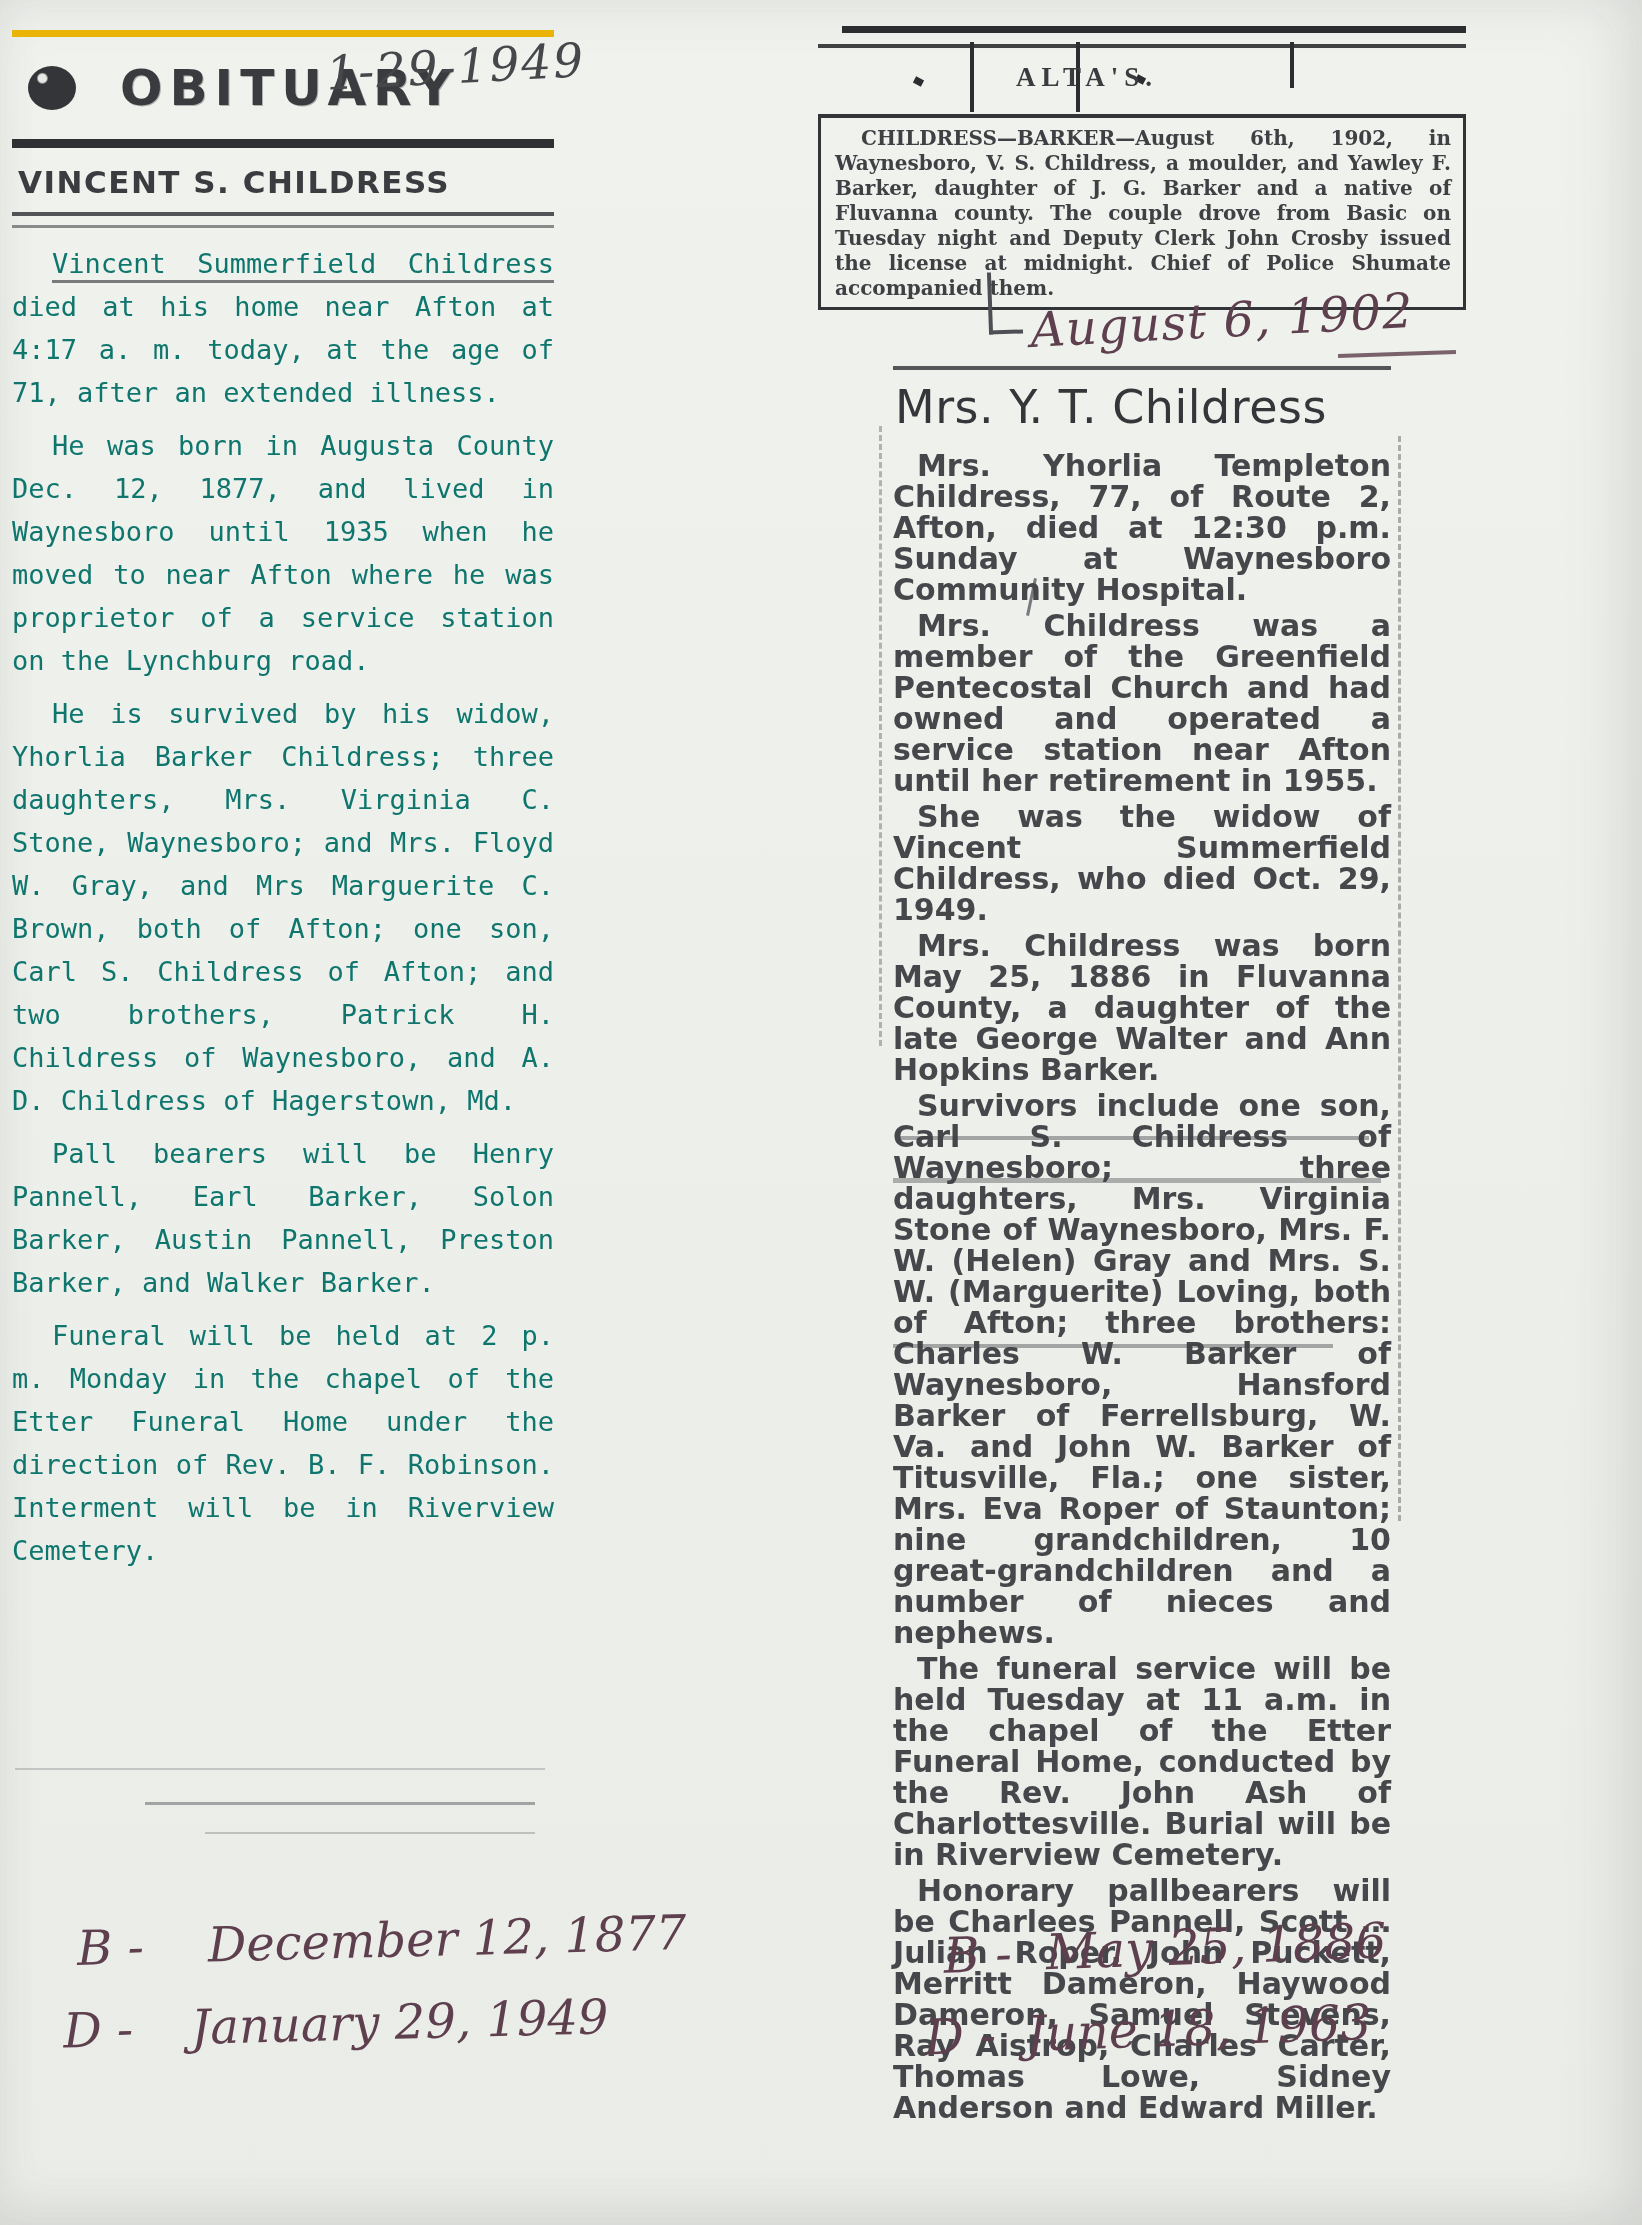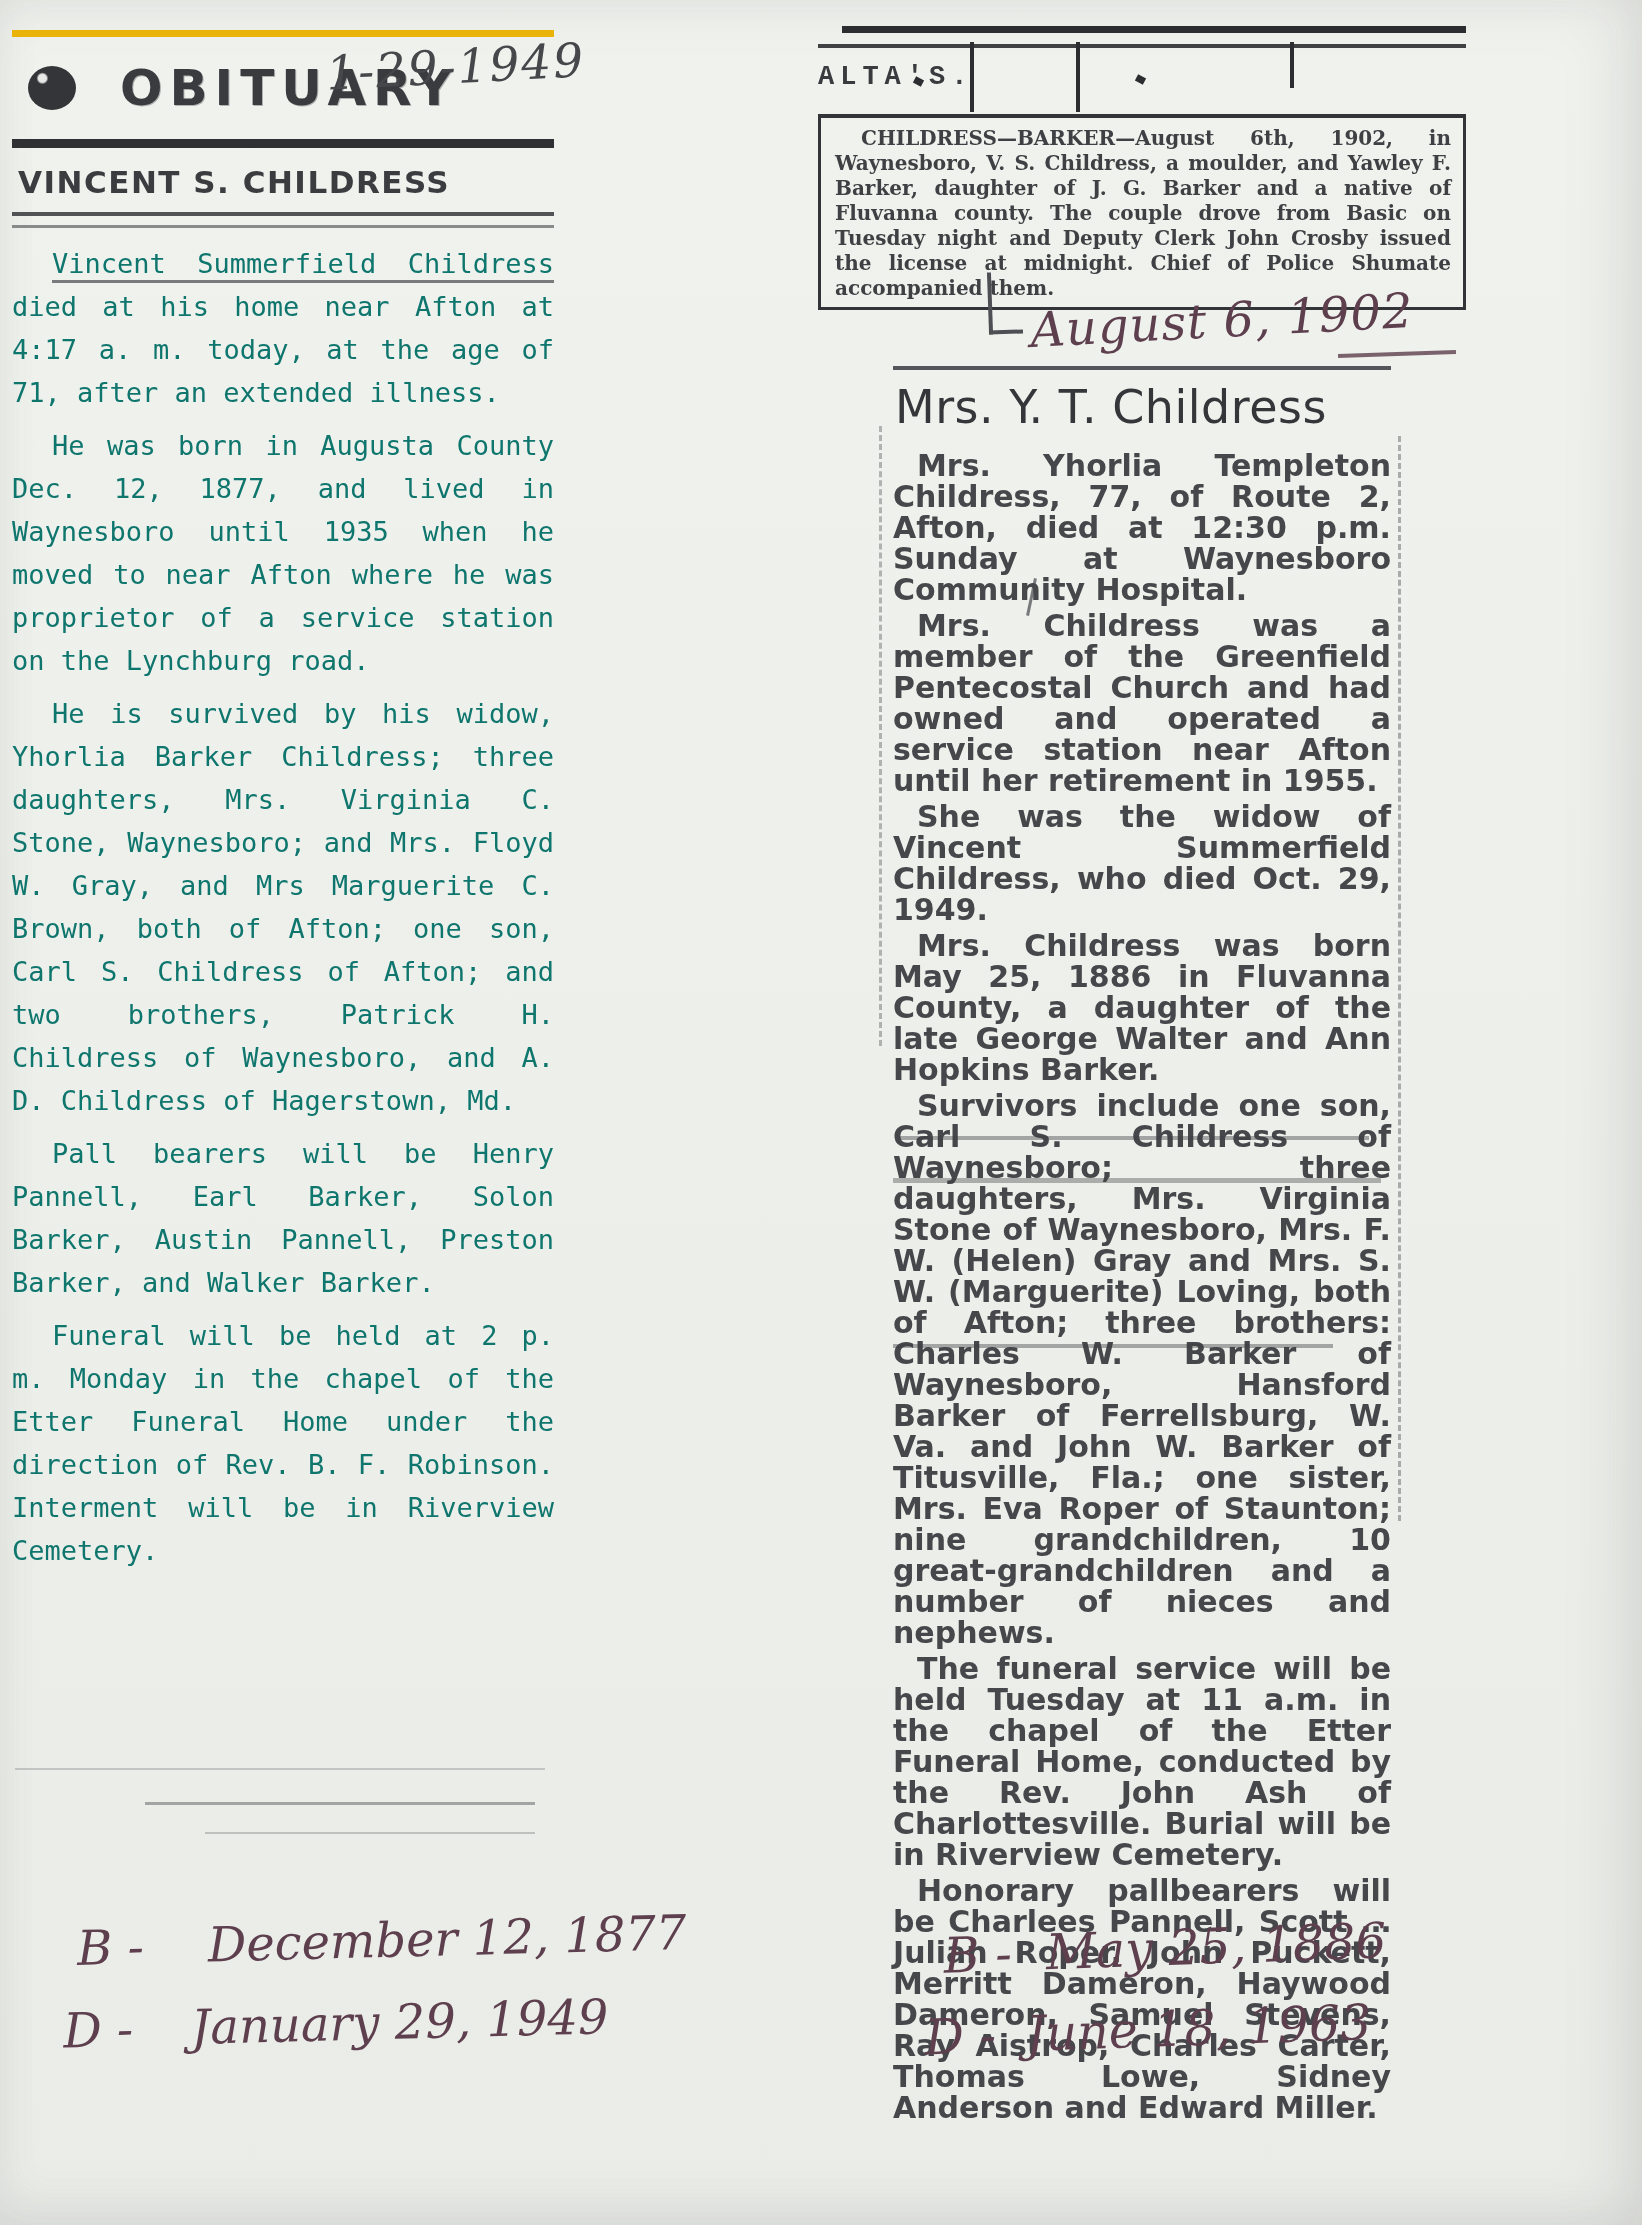--- a/index.html
+++ b/index.html
@@ -28,21 +28,21 @@
   
   .smear{background:rgba(62,63,67,.42);}
 
   
   .mc{left:818px;top:26px;width:648px;}
   .mc-top{position:relative;height:88px;}
   .mc-h1{position:absolute;top:0;left:24px;right:0;height:7px;background:#2c2d30;}
   .mc-h2{position:absolute;top:18px;left:0;right:0;height:4px;background:#2c2d30;opacity:.9;}
   .mc-v{position:absolute;top:16px;width:4px;height:70px;background:#2c2d30;}
   .mc-dot{position:absolute;width:9px;height:7px;background:#2c2d30;transform:rotate(28deg);}
-  .mc-header{position:absolute;left:0;right:110px;top:36px;text-align:left;font-family:Liberation Mono, monospace;font-weight:800;font-size:27px;letter-spacing:6px;color:#3a3b3e;}
+  .mc-header{position:absolute;left:0;right:110px;top:36px;text-align:center;font-family:Liberation Serif, serif;font-weight:800;font-size:27px;letter-spacing:6px;color:#3a3b3e;}
   .mc-body{border:3px solid #333438;border-top-width:4px;padding:8px 12px 6px 14px;font-family:"DejaVu Serif",serif;font-weight:700;font-size:20px;line-height:25px;color:#3f4044;text-align:justify;}
   .mc-body .ind{display:inline-block;width:26px;}
 
   .pen-bracket{left:988px;top:272px;width:30px;height:58px;border-left:4px solid #4e4f54;border-bottom:4px solid #4e4f54;transform:rotate(-2deg);}
   .mc-date{left:1030px;top:292px;font-family:"DejaVu Serif",serif;font-style:italic;font-size:48px;letter-spacing:1px;color:#5d3e4b;transform:rotate(-3deg);white-space:nowrap;}
   .mc-underline{left:1338px;top:352px;width:118px;height:4px;background:#5d3e4b;opacity:.8;transform:rotate(-2deg);}
 
   
   .ro{left:893px;top:366px;width:498px;}
   .ro-toprule{height:4px;width:100%;background:rgba(58,59,63,.85);}

